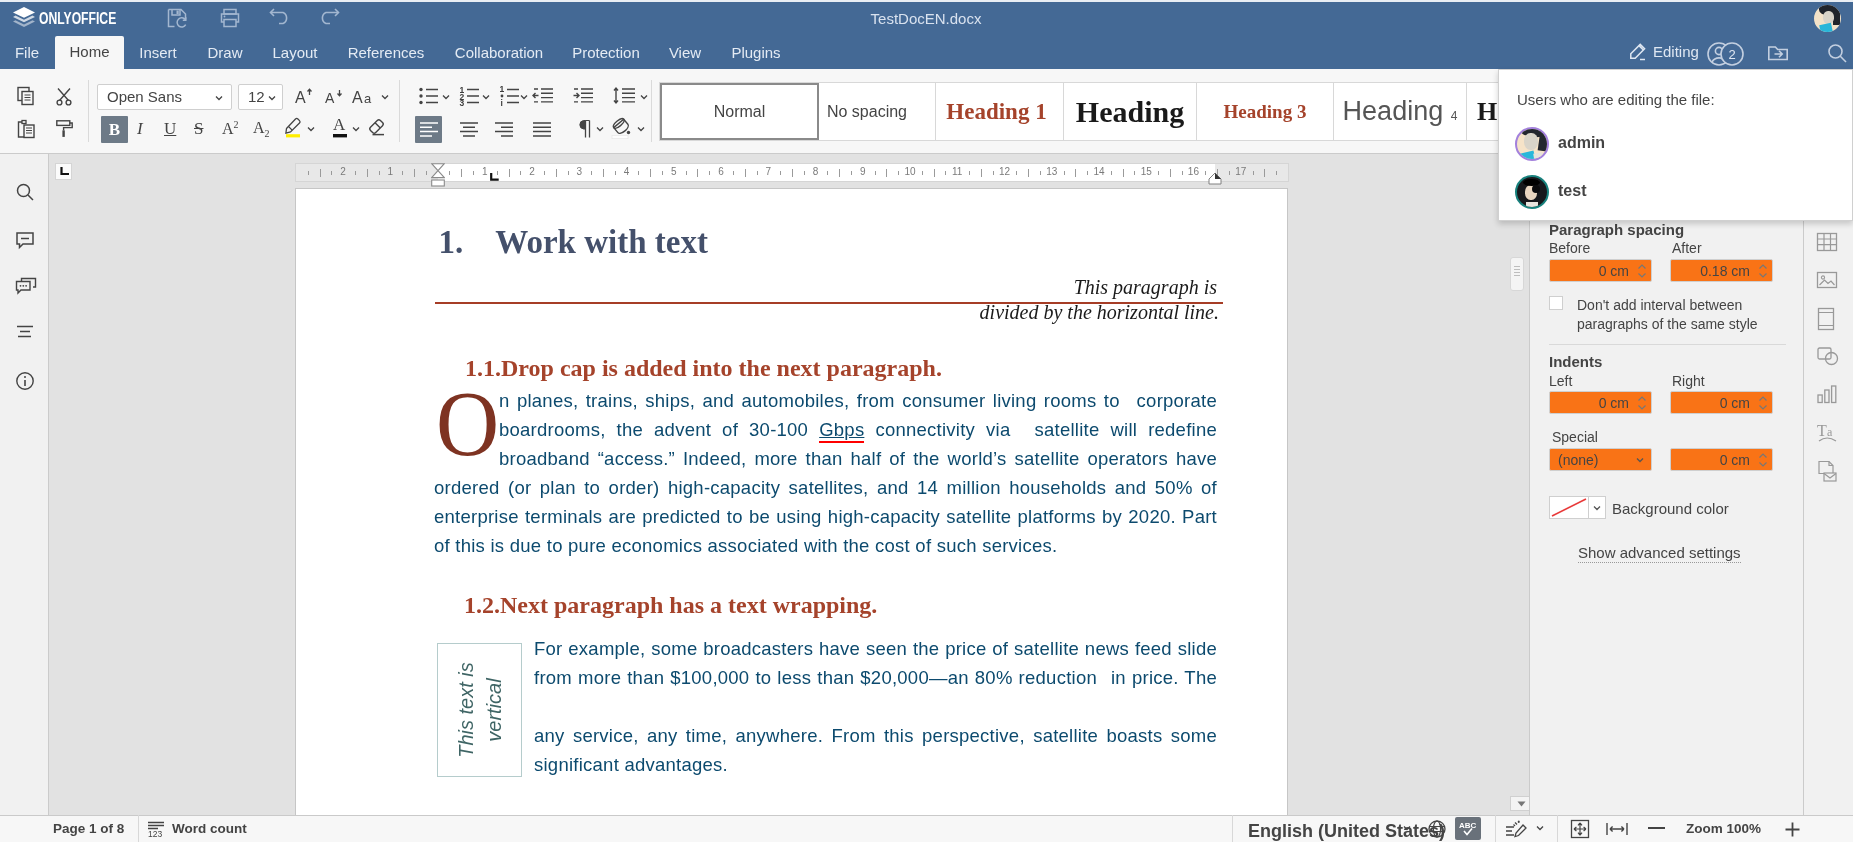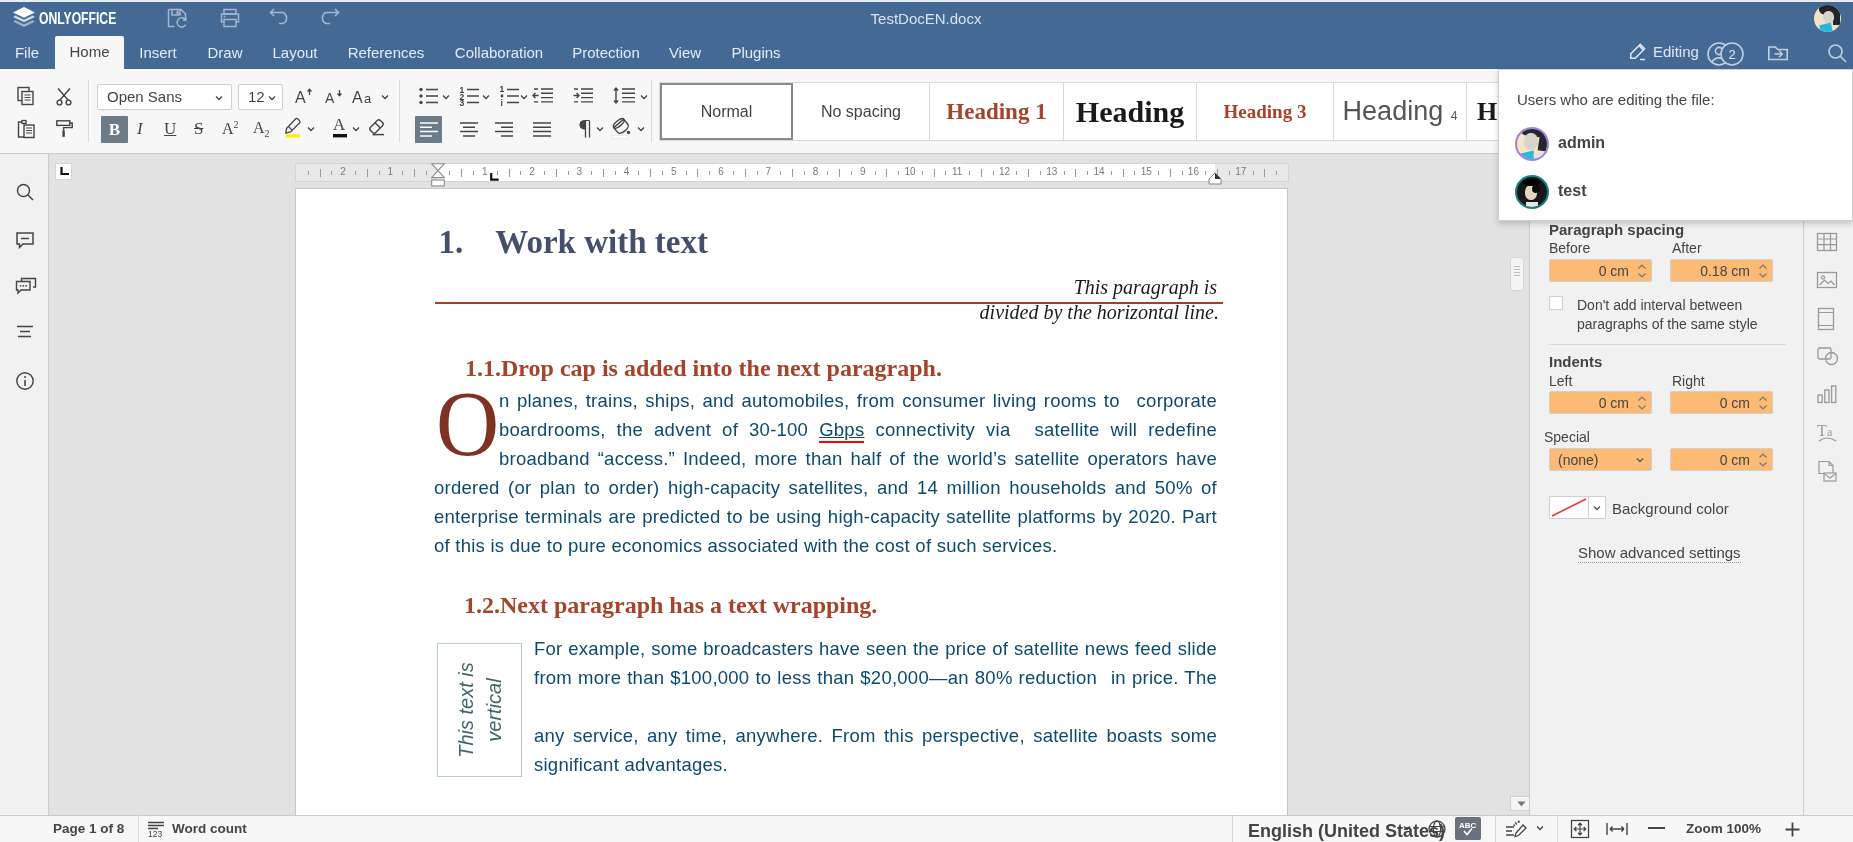--- a/index.html
+++ b/index.html
@@ -28,21 +28,21 @@
 #rulerwhite { position:absolute; left:142px; top:0px; width:777px; height:17px; background:#fff; }
 .rt1 { position:absolute; top:7px; height:4px; width:1px; background:#9A9A9A; }
 .rt2 { position:absolute; top:5px; height:8px; width:1px; background:#9A9A9A; }
 .rnum { position:absolute; top:2px; width:16px; text-align:center; font-size:10px; color:#7A7A7A; }
 
 #page { position:absolute; left:295px; top:188px; width:993px; height:654px; background:#fff; border:1px solid #C6C6C6; }
 .jl { position:absolute; text-align:justify; text-align-last:justify; font-size:18.5px; letter-spacing:0.25px; color:#0c4a6e; white-space:normal; line-height:21px; }
 
 .plabel { position:absolute; font-size:14px; color:#444; }
 .pbold { position:absolute; font-size:15px; font-weight:bold; color:#444; }
-.pfld { position:absolute; width:103px; height:23px; background:#fdba74; border:1px solid #CFCFCF; border-radius:2px; font-size:14px; color:#444; }
+.pfld { position:absolute; width:103px; height:23px; background:#f97316; border:1px solid #CFCFCF; border-radius:2px; font-size:14px; color:#444; }
 .pfld .val { position:absolute; right:22px; top:3px; }
 .spin { position:absolute; right:4px; top:2px; width:10px; height:18px; }
 
 #sb { position:absolute; left:0; top:815px; width:1853px; height:27px; background:#F7F7F7; border-top:1px solid #CACACA; font-size:14px; color:#444; }
 .sbsep { position:absolute; top:815px; height:27px; width:1px; background:#D8D8D8; }
 
 #drop { position:absolute; left:1498px; top:69px; width:355px; height:152px; background:#fff; border:1px solid #D0D0D0; box-shadow:0 3px 6px rgba(0,0,0,0.18); }
 </style></head>
 <body>
 <div id="root">
@@ -278,24 +278,24 @@
 </g>
 <circle cx="20.5" cy="18.5" r="1.7" fill="#444"></circle>
 <rect x="4" y="21.5" width="16" height="3.2" fill="#FDFDFD" stroke="#E4E4E4" stroke-width="0.6"></rect>
 </svg></div>
 <div class="abs" style="left:637px;top:126px">
       <svg width="8" height="6" viewBox="0 0 8 6" style="display:block">
         <path d="M1 1.5 L4 4.5 L7 1.5" fill="none" stroke="#444" stroke-width="1.3"></path>
       </svg>
     </div>
 <div id="gal">
-<div class="gcell" style="left:0px;width:133px;border:2px solid #8A8A8A">
+<div class="gcell" style="left:0px;width:159px;border:2px solid #8A8A8A">
         <span style="font-size:16px;color:#444">Normal</span>
       </div>
-<div class="gcell" style="left:133px;width:137px">
+<div class="gcell" style="left:139px;width:137px">
         <span style="font-size:16px;color:#444">No spacing</span>
       </div>
 <div class="gcell" style="left:270px;width:134px">
         <span style="font-family:'Liberation Serif',serif;font-weight:bold;font-size:23px;color:#A5432B">Heading 1</span>
       </div>
 <div class="gcell" style="left:404px;width:133px">
         <span style="font-family:'Liberation Serif',serif;font-weight:bold;font-size:30px;color:#1A1A1A">Heading</span>
       </div>
 <div class="gcell" style="left:537px;width:137px">
         <span style="font-family:'Liberation Serif',serif;font-weight:bold;font-size:19px;color:#A5432B">Heading 3</span>
@@ -494,21 +494,21 @@
         <svg class="spin" width="10" height="18" viewBox="0 0 10 18">
           <path d="M1.5 6.5 L5 3 L8.5 6.5 M1.5 11.5 L5 15 L8.5 11.5" fill="none" stroke="#777" stroke-width="1.2"></path>
         </svg>
       </div>
 <div class="pfld" style="left:140px;top:237px">
         <span class="val">0 cm</span>
         <svg class="spin" width="10" height="18" viewBox="0 0 10 18">
           <path d="M1.5 6.5 L5 3 L8.5 6.5 M1.5 11.5 L5 15 L8.5 11.5" fill="none" stroke="#777" stroke-width="1.2"></path>
         </svg>
       </div>
-<div class="plabel" style="left:14px;top:275px">Special</div>
+<div class="plabel" style="left:22px;top:275px">Special</div>
 <div class="pfld" style="left:19px;top:294px">
         <span style="position:absolute;left:8px;top:3px">(none)</span>
         <span style="position:absolute;right:7px;top:8px">
           <svg width="8" height="6" viewBox="0 0 8 6" style="display:block">
             <path d="M1 1.5 L4 4.5 L7 1.5" fill="none" stroke="#555" stroke-width="1.3"></path>
           </svg>
         </span>
       </div>
 <div class="pfld" style="left:140px;top:294px">
         <span class="val">0 cm</span>

